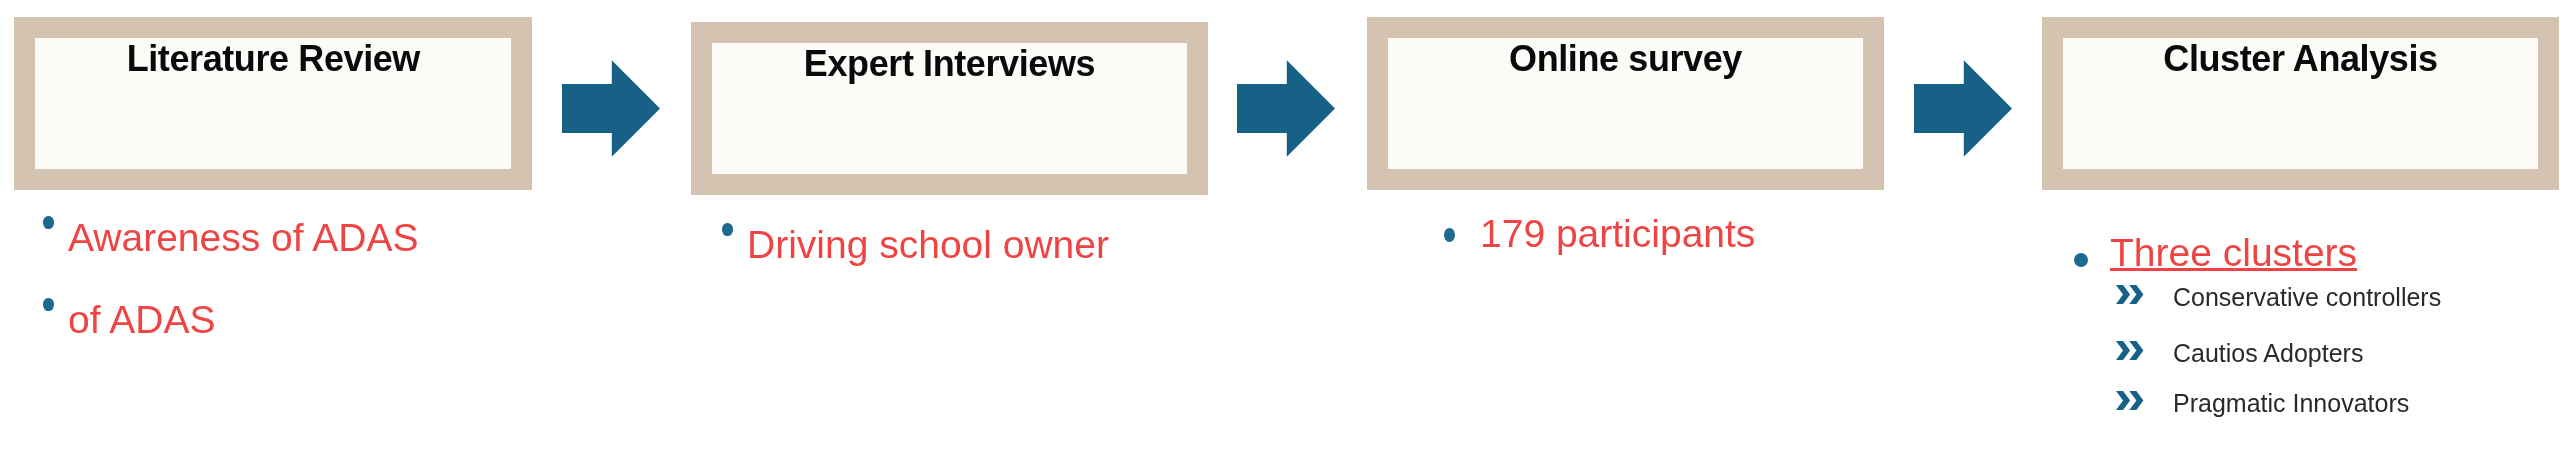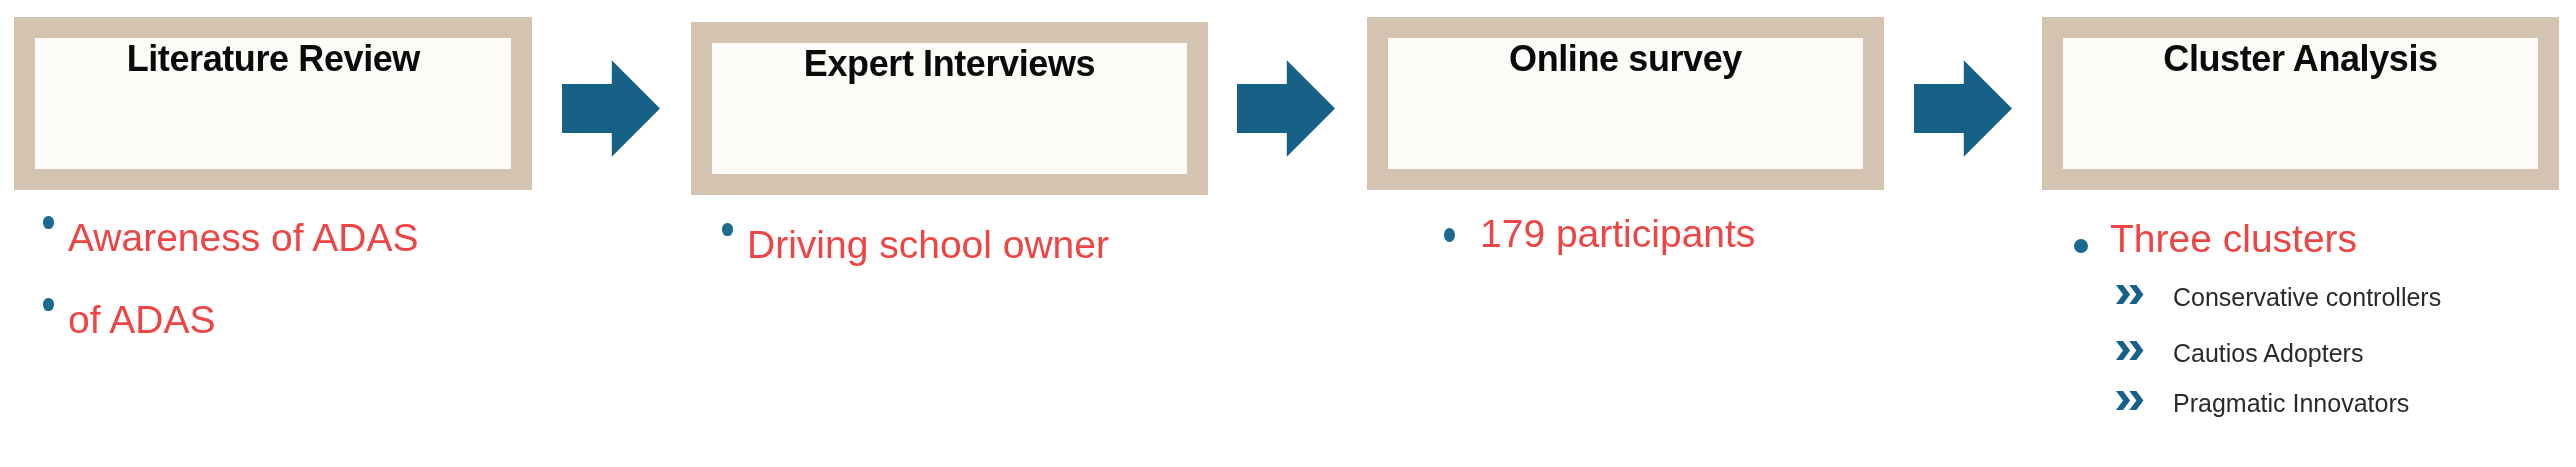--- a/index.html
+++ b/index.html
@@ -86,21 +86,21 @@
   </div>
 </div>
 
 <div class="list" style="left:1432px; top:201px;margin-left:48px;">
   <div class="item">
     <span class="bullet" style="left:-36px; top:27px; width:11px; height:14.3px;"></span>
     <span class="text">179 participants</span>
   </div>
 </div>
 
-<div class="list" style="left:2110px; top:206px;">
+<div class="list" style="left:2110px; top:220px;text-decoration:underline;">
   <div class="item">
     <span class="bullet" style="left:-36px; top:33px; width:14.3px; height:14.3px;"></span>
     <span class="text">Three clusters</span>
   </div>
 </div>
 
 <div class="sub" style="left:2173px; top:283px;">
   <svg class="chev" viewBox="0 0 37 24">
     <polygon points="0,0 9,0 18,12 9,24 0,24 9,12" fill="#176187"></polygon>
     <polygon points="17,0 26,0 35,12 26,24 17,24 26,12" fill="#176187"></polygon>

